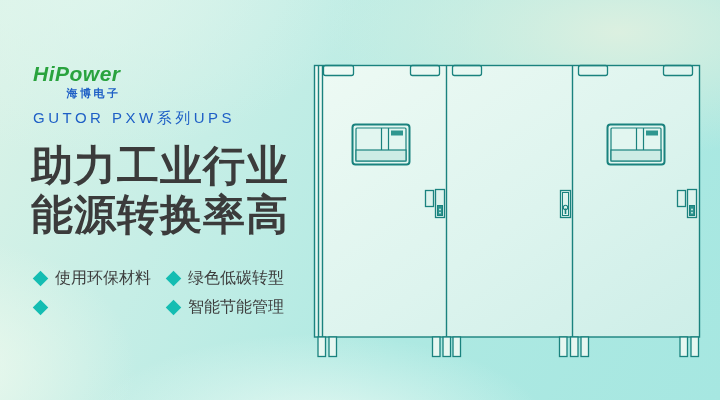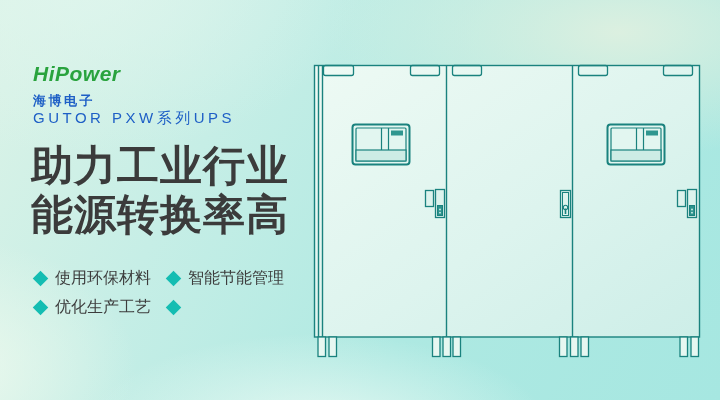--- a/index.html
+++ b/index.html
@@ -8,29 +8,29 @@
     width:720px;height:400px;
     overflow:hidden;
     font-family:"Liberation Sans","DejaVu Sans",sans-serif;
     background:
       radial-gradient(58% 45% at 86% 8%,  rgba(222,240,224,0.95) 0%, rgba(222,240,224,0) 70%),
       radial-gradient(50% 38% at 44% 108%, rgba(242,252,246,0.80) 0%, rgba(242,252,246,0) 65%),
       radial-gradient(45% 55% at -8% 92%, rgba(240,250,238,0.90) 0%, rgba(240,250,238,0) 60%),
       radial-gradient(70% 80% at 12% -5%, rgba(224,246,238,0.80) 0%, rgba(224,246,238,0) 55%),
       linear-gradient(118deg,#dcf3e7 0%,#c6eee6 30%,#aee9e2 62%,#a6e7e1 100%);
   }
-  .content{position:absolute;inset:0;z-index:2;}
+  .content{position:absolute;inset:0;z-index:2;text-align:right;}
   .logo{position:absolute;left:33px;top:63px;}
   .logo-en{
     font-size:21px;font-weight:900;font-style:italic;
     color:var(--brand-green,#29a33e);letter-spacing:0.5px;line-height:22px;
   }
   .logo-cn{
-    font-size:13px;font-weight:700;color:var(--brand-blue,#1e5fc6);
-    letter-spacing:2.5px;line-height:14px;margin-top:9px;
+    font-size:11px;font-weight:700;color:var(--brand-blue,#1e5fc6);
+    letter-spacing:2.5px;line-height:14px;margin-top:1px;
   }
   .series{
     position:absolute;left:33px;top:109px;
     font-size:15px;font-weight:400;letter-spacing:3.5px;
     color:var(--brand-blue,#1e5fc6);
   }
   .title{
     position:absolute;left:31px;top:141px;margin:0;
     font-size:42px;line-height:49px;font-weight:900;
     color:var(--title-gray,#3b3b3b);letter-spacing:1px;
@@ -136,25 +136,25 @@
       <span class="title-line">能源转换率高</span>
     </h1>
 
     <ul class="features">
       <li class="feature">
         <span class="diamond"></span>
         <span class="feature-label">使用环保材料</span>
       </li>
       <li class="feature">
         <span class="diamond"></span>
-        <span class="feature-label">智能节能管理</span>
+        <span class="feature-label">绿色低碳转型</span>
       </li>
       <li class="feature">
         <span class="diamond"></span>
-        <span class="feature-label">优化生产工艺</span>
       </li>
       <li class="feature">
         <span class="diamond"></span>
+        <span class="feature-label">智能节能管理</span>
       </li>
     </ul>
 
   </div>
 </div>
 
 </body></html>

